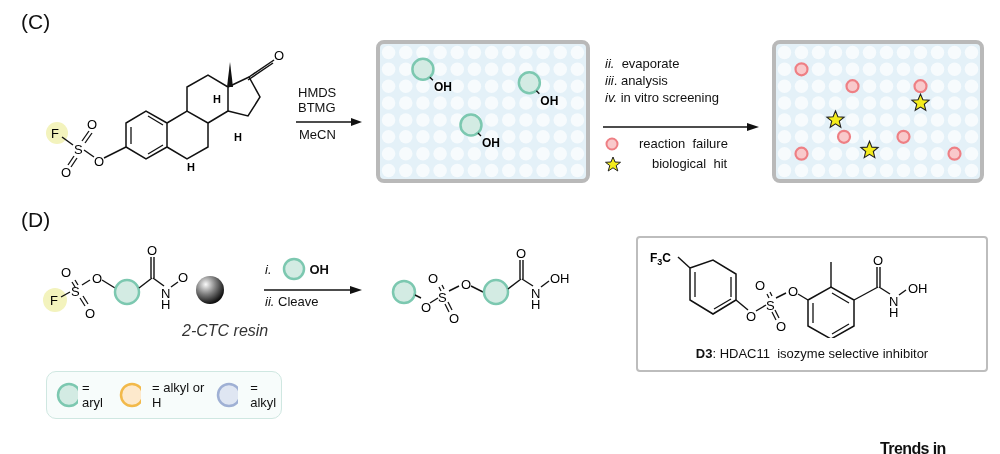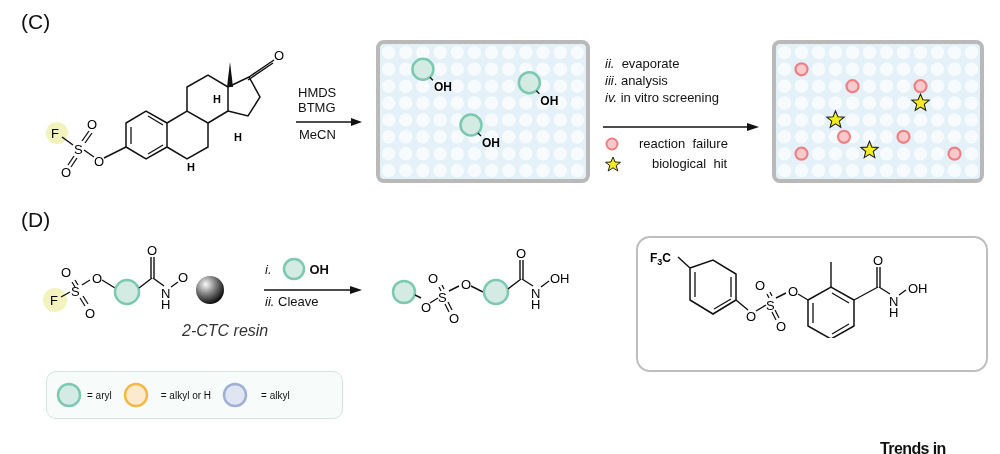--- a/index.html
+++ b/index.html
@@ -3,21 +3,21 @@
 <meta charset="utf-8">
 <style>
   html,body{margin:0;padding:0;background:#fff;}
   body{width:1000px;height:454px;position:relative;overflow:hidden;font-family:"Liberation Sans",sans-serif;color:#111;}
   .abs{position:absolute;}
   .panel-label{font-size:21px;}
   .rxn{font-size:13px;line-height:15px;}
   .plate{border:4px solid #b9b9b9;border-radius:8px;background:#e4f1f8;box-sizing:border-box;}
   svg text{font-family:"Liberation Sans",sans-serif;}
   .legend{border:1.5px solid #cfe7e1;border-radius:10px;background:#f7fcfb;}
-  .d3box{border:2px solid #bdbdbd;border-radius:14px;}
+  .d3box{border:2px solid #bdbdbd;border-radius:4px;}
   .footer{font-weight:bold;font-size:16px;letter-spacing:-0.6px;margin-top:6px;}
 </style>
 </head>
 <body>
 
 <div class="abs panel-label" style="left:21px;top:10px;">(C)</div>
 
 <svg class="abs" style="left:30px;top:30px;" width="330" height="170">
   <circle cx="27" cy="103" r="11" fill="#f3f3bd"></circle>
   <text x="21" y="108" font-size="13">F</text>
@@ -416,23 +416,26 @@
     <line x1="216" y1="62" x2="240" y2="49" stroke="#111" stroke-width="1.4"></line>
     <line x1="239" y1="49" x2="239" y2="29" stroke="#111" stroke-width="1.4"></line>
     <line x1="242" y1="49" x2="242" y2="29" stroke="#111" stroke-width="1.4"></line>
     <text x="235" y="27" font-size="13">O</text>
     <line x1="241" y1="49" x2="252" y2="56" stroke="#111" stroke-width="1.4"></line>
     <text x="251" y="68" font-size="13">N</text>
     <text x="251" y="79" font-size="13">H</text>
     <line x1="261" y1="57" x2="268" y2="52" stroke="#111" stroke-width="1.4"></line>
     <text x="270" y="55" font-size="13">OH</text>
   </svg>
-</div>
-
-<div class="abs legend" style="left:46px;top:371px;width:297px;height:48px;display:flex;align-items:center;gap:10px;padding-left:8px;box-sizing:border-box;font-size:10px;">
+  <div style="position:absolute;left:0;right:0;top:108px;text-align:center;font-size:13px;">
+    <b>D3</b><span style="white-space:pre;">: HDAC11  isozyme selective inhibitor</span>
+  </div>
+</div>
+
+<div class="abs legend" style="left:46px;top:371px;width:236px;height:48px;display:flex;align-items:center;gap:10px;padding-left:8px;box-sizing:border-box;font-size:13px;">
   <div style="display:flex;align-items:center;gap:4px;">
     <svg width="28" height="28">
         <circle cx="14" cy="14" r="11" fill="#d3ebe3" stroke="#7cc8b0" stroke-width="2.5"></circle>
       </svg>
     <span>= aryl</span>
   </div>
   <div style="display:flex;align-items:center;gap:11px;">
     <svg width="28" height="28">
         <circle cx="14" cy="14" r="11" fill="#fde9cc" stroke="#f2b94a" stroke-width="2.5"></circle>
       </svg>

